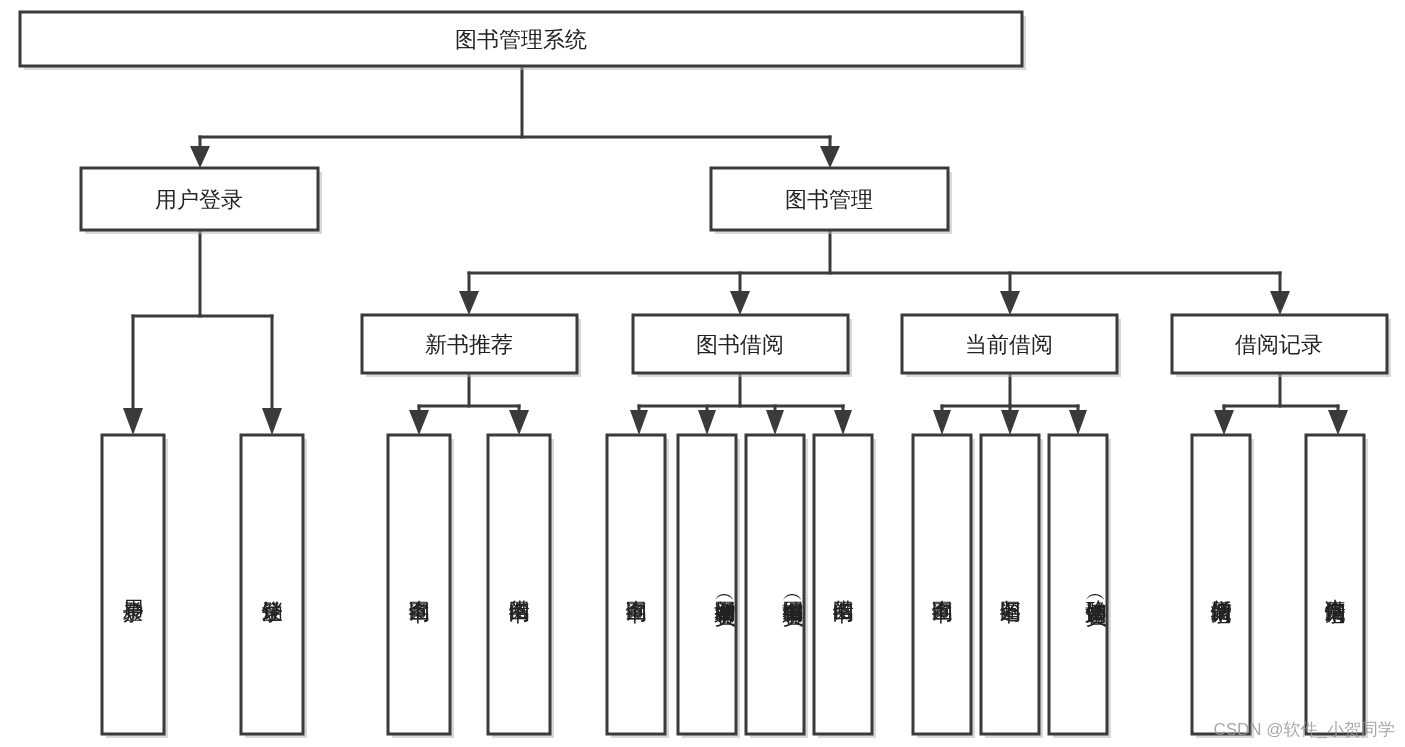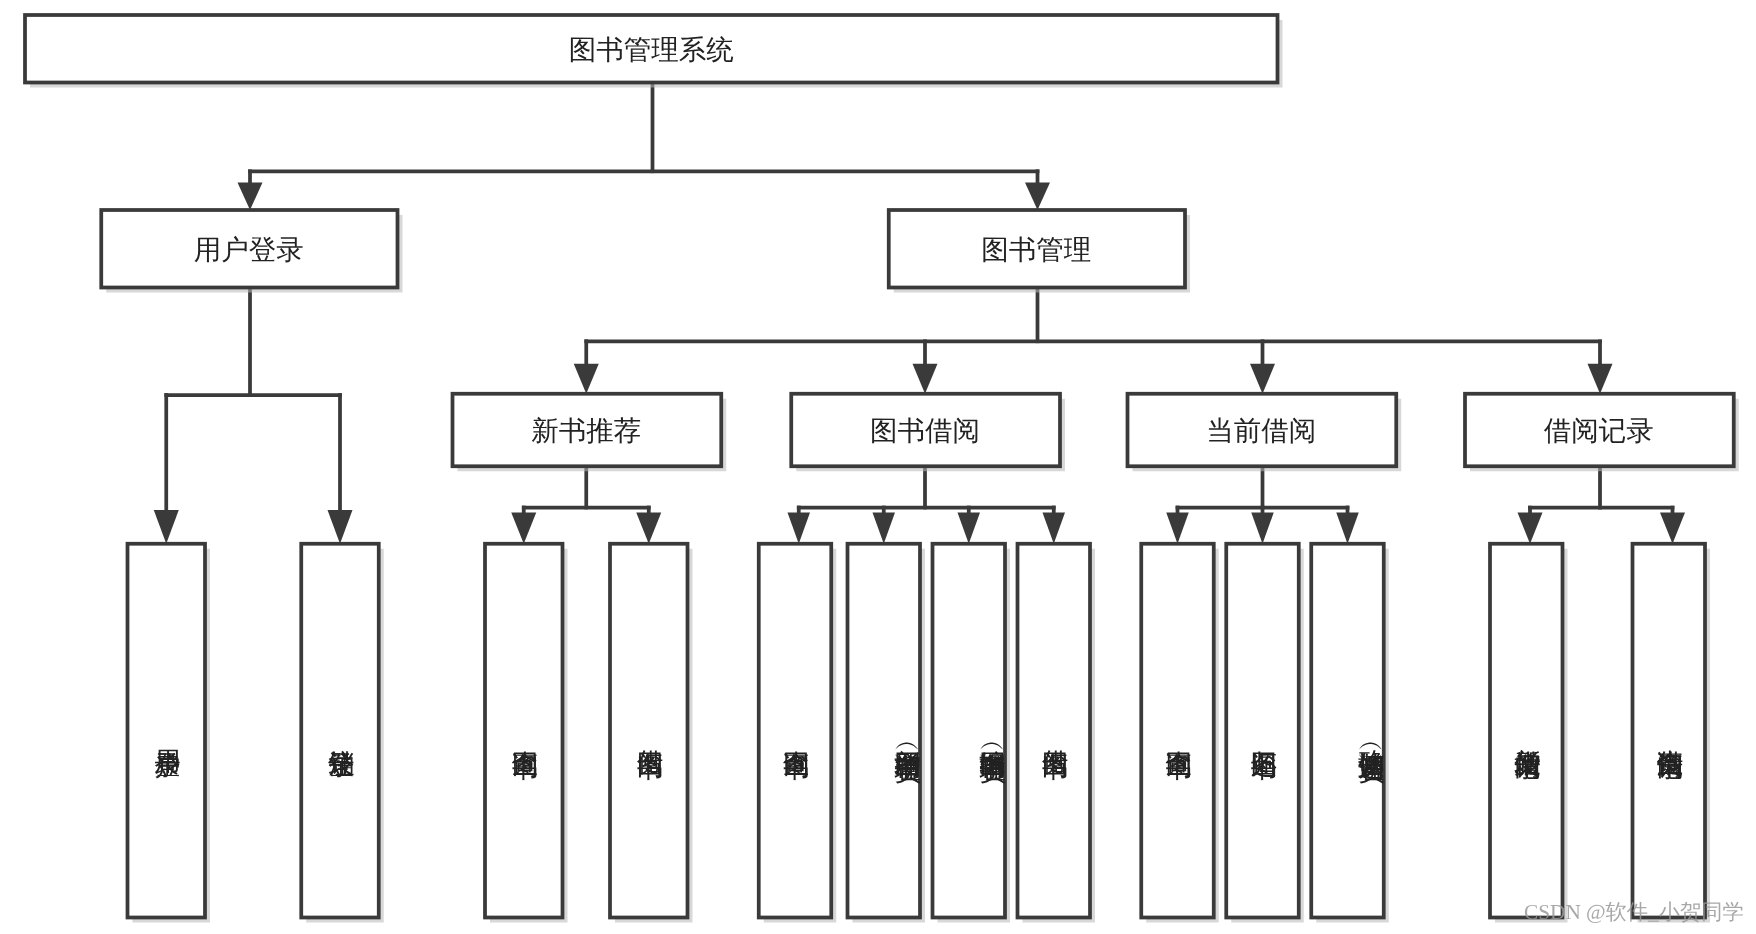--- a/index.html
+++ b/index.html
@@ -64,21 +64,21 @@
     display: flex;
     align-items: center;
     justify-content: center;
     white-space: nowrap;
     pointer-events: none;
   }
   .watermark {
     position: absolute;
     right: 10px;
     bottom: 6px;
-    font-family: Liberation Serif, serif;
+    font-family: Liberation Sans, sans-serif;
     font-size: 17px;
     color: #9a9a9a;
     opacity: 0.85;
     white-space: nowrap;
   }
 </style>
 </head>
 <body>
 
 <div id="diagram-root">

